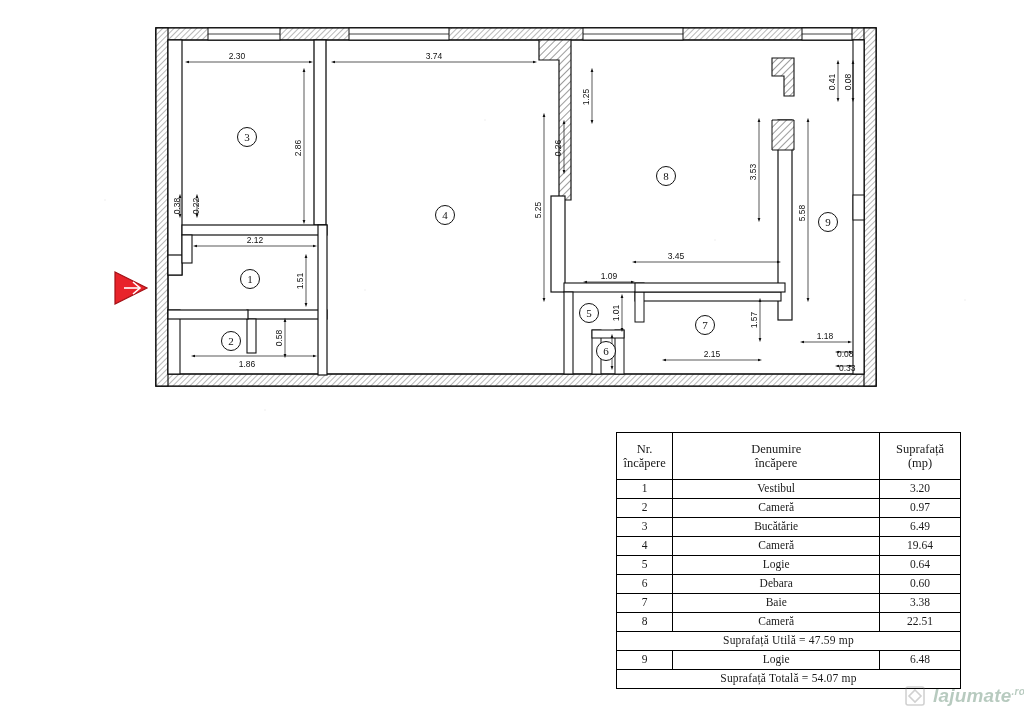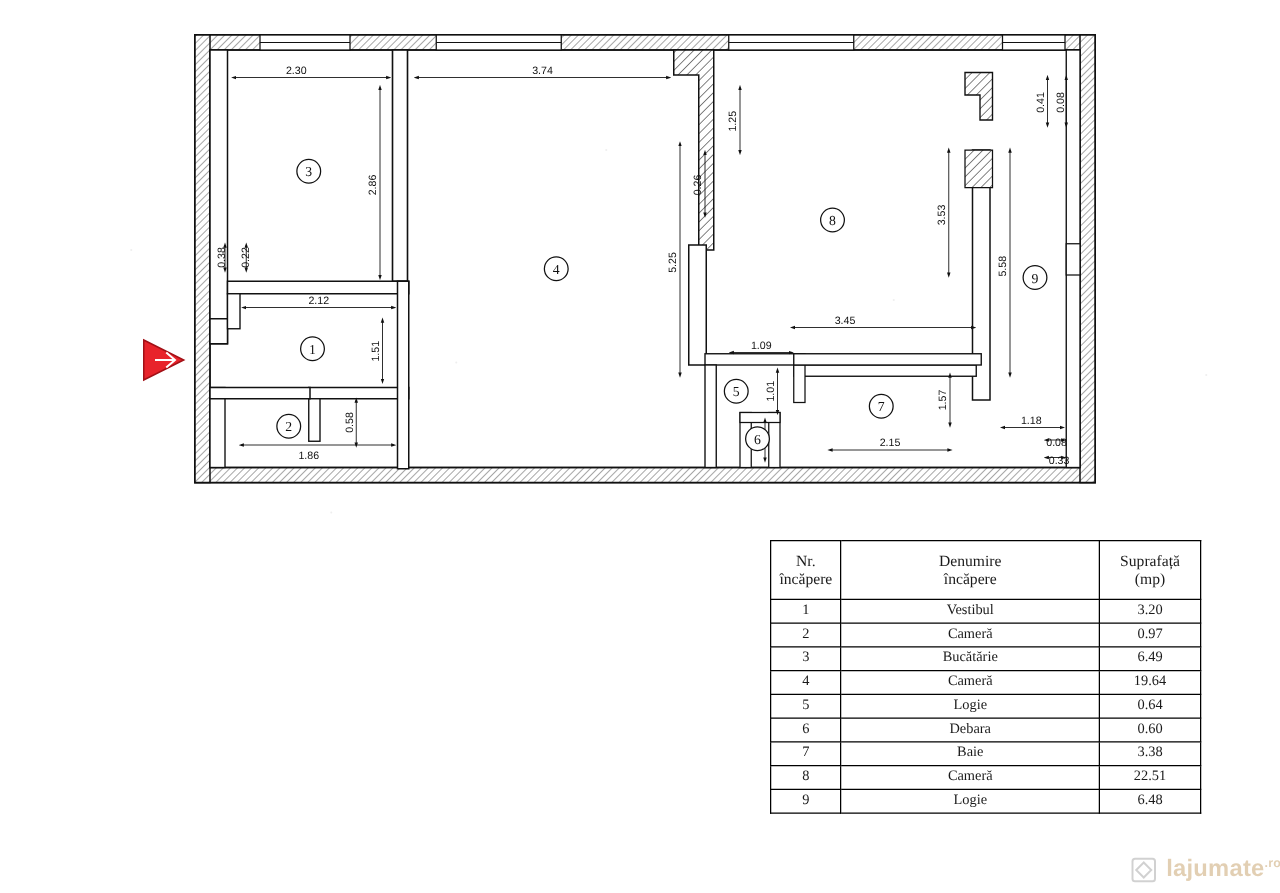--- a/index.html
+++ b/index.html
@@ -71,22 +71,23 @@
     bottom: 6px;
     display: flex;
     align-items: center;
     gap: 6px;
     opacity: .30;
   }
   .watermark .wm-text {
     font-family: "Liberation Sans", sans-serif;
     font-size: 19px;
     font-weight: bold;
-    color: #a16207;
+    color: #14532d;
     letter-spacing: .2px;
+    font-style: italic;
   }
   .watermark .wm-text .sup {
     font-size: 10px;
     vertical-align: super;
   }
 
   
   .entry-arrow {
     position: absolute;
     left: 98px;
@@ -387,24 +388,30 @@
       <tr>
         <td>7</td>
         <td>Baie</td>
         <td>3.38</td>
       </tr>
       <tr>
         <td>8</td>
         <td>Cameră</td>
         <td>22.51</td>
       </tr>
+      <tr class="span-row">
+        <td colspan="3">Suprafață Utilă = 47.59 mp</td>
+      </tr>
       <tr>
         <td>9</td>
         <td>Logie</td>
         <td>6.48</td>
+      </tr>
+      <tr class="span-row">
+        <td colspan="3">Suprafață Totală = 54.07 mp</td>
       </tr>
     </tbody>
   </table>
 
   <div class="watermark">
     <svg width="24" height="24" viewBox="0 0 24 24">
       <rect x="3" y="3" width="18" height="18" rx="2" fill="none" stroke="#6a6a6a" stroke-width="1.6"></rect>
       <path d="M12 6 L18 12 L12 18 L6 12 Z" fill="none" stroke="#6a6a6a" stroke-width="1.6"></path>
     </svg>
     <span class="wm-text"><span>lajumate</span><span class="sup">.ro</span></span>

